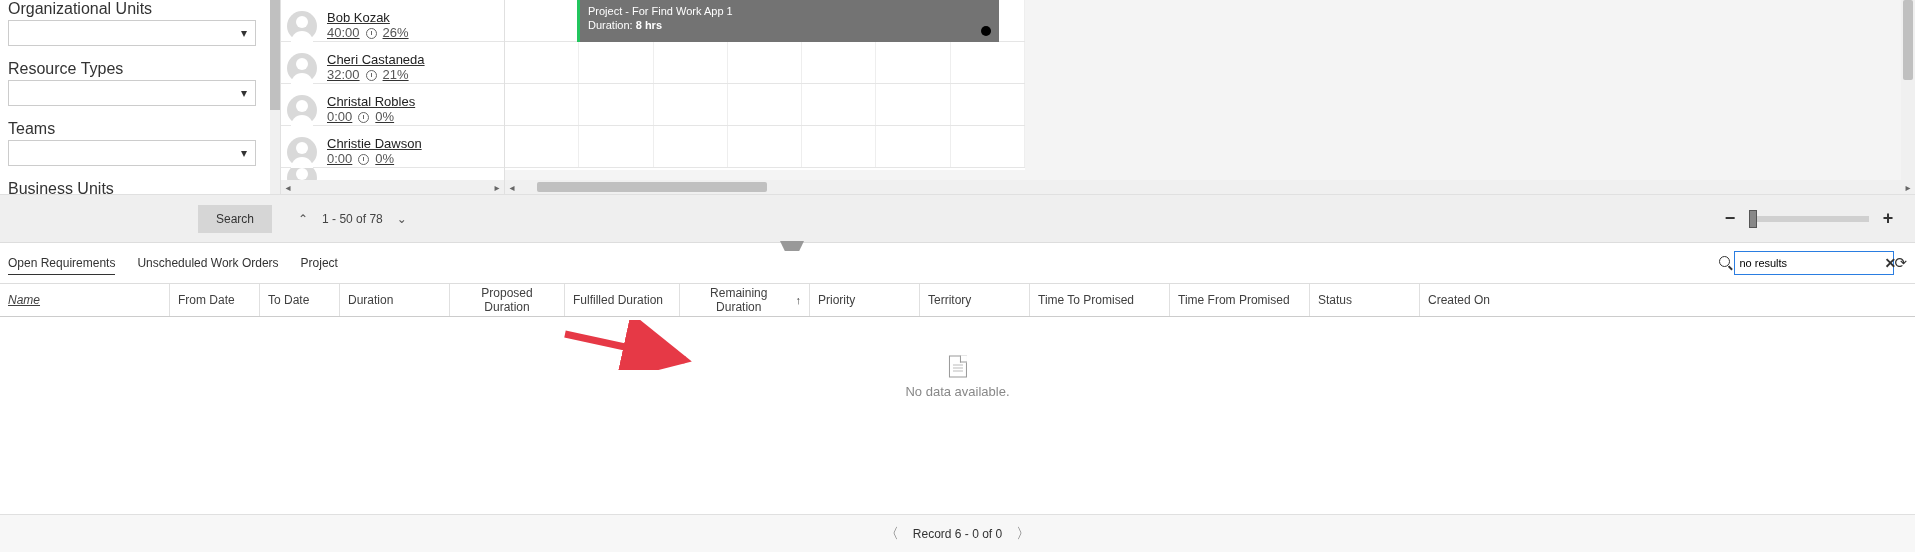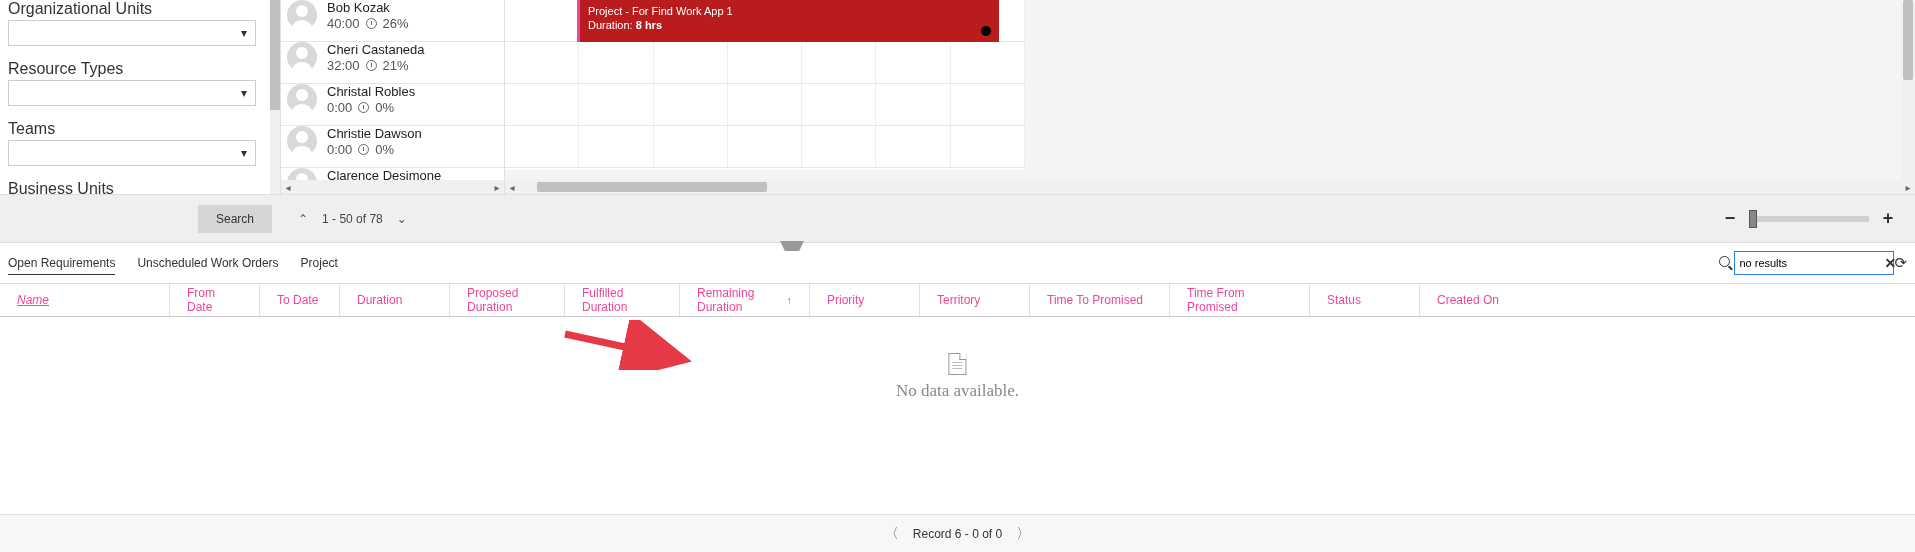--- a/index.html
+++ b/index.html
@@ -9,38 +9,38 @@
 
 .sidebar { width: 280px; padding: 0 10px 0 8px; background: #fff; position: relative; }
 .filter-group { margin-bottom: 14px; }
 .filter-label { font-size: 16px; color: #333; margin-bottom: 2px; display: block; }
 .filter-select { width: 248px; height: 26px; border: 1px solid #ccc; background: #fff; position: relative; }
 .filter-select .chev { position: absolute; right: 8px; top: 50%; transform: translateY(-50%); }
 .sidebar-scroll { position: absolute; right: 0; top: 0; bottom: 0; width: 10px; background: #f0f0f0; }
 .sidebar-thumb { position: absolute; right: 0; top: 0; width: 10px; height: 110px; background: #c0c0c0; }
 
 .resource-panel { width: 225px; background: #fff; border-left: 1px solid #e0e0e0; border-right: 1px solid #e0e0e0; position: relative; }
-.resource-row { display: flex; align-items: flex-start; height: 42px; border-bottom: 1px solid #e5e5e5; padding-left: 6px; }
+.resource-row { display: flex; align-items: flex-end; height: 42px; border-bottom: 1px solid #e5e5e5; padding-left: 6px; text-decoration: underline; }
 .avatar { width: 30px; height: 30px; border-radius: 50%; background: #d9d9d9; position: relative; margin-right: 10px; flex-shrink: 0; }
 .avatar::before { content:""; position:absolute; width:12px; height:12px; background:#fff; border-radius:50%; left:9px; top:5px; }
 .avatar::after { content:""; position:absolute; width:22px; height:12px; background:#fff; border-radius:12px 12px 0 0; left:4px; bottom:-2px; }
 .res-info { display:flex; flex-direction:column; line-height:1.2; }
 .res-name { font-size:13px; color:#222; }
 .res-meta { display:flex; align-items:center; gap:6px; font-size:13px; color:#555; }
 .clock-icon { display:inline-block; width:11px; height:11px; border:1px solid #666; border-radius:50%; position:relative; }
 .clock-icon::after { content:""; position:absolute; left:4px; top:2px; width:1px; height:4px; background:#666; }
 .res-scrollbar { position:absolute; bottom:0; left:0; right:0; height:14px; background:#f0f0f0; display:flex; align-items:center; }
 .res-scroll-arrow { width:14px; height:14px; display:flex; align-items:center; justify-content:center; color:#666; font-size:10px; }
 .res-scroll-track { flex:1; height:14px; background:#f0f0f0; position:relative; }
 
 .calendar-panel { flex:1; position:relative; background:#f4f4f4; overflow:hidden; }
 .cal-grid { position:absolute; left:0; top:0; height:170px; width:520px; background:#fff; }
 .cal-row { height:42px; border-bottom:1px solid #e5e5e5; display:flex; }
 .cal-cell { flex:1; border-right:1px solid #eee; }
-.booking-bar { position:absolute; left:72px; top:0; height:42px; width:422px; background:#b91c1c; border-left:3px solid #ec4899; color:#fff; font-size:11px; padding:4px 8px; line-height:1.3; }
+.booking-bar { position:absolute; left:72px; top:0; height:42px; width:422px; background:#737373; border-left:3px solid #22c55e; color:#fff; font-size:11px; padding:4px 8px; line-height:1.3; }
 .booking-bar .dot { position:absolute; right:8px; bottom:6px; width:10px; height:10px; background:#000; border-radius:50%; }
 .cal-hscroll { position:absolute; bottom:0; left:0; right:0; height:14px; background:#f0f0f0; display:flex; align-items:center; }
 .cal-thumb { position:absolute; left:18px; width:230px; top:2px; height:10px; background:#c0c0c0; border-radius:2px; }
 .cal-vscroll { position:absolute; right:0; top:0; bottom:14px; width:14px; background:#f0f0f0; }
 .cal-vthumb { position:absolute; right:2px; top:0; width:10px; height:80px; background:#c0c0c0; border-radius:2px; }
 
 .midbar { height: 48px; display:flex; align-items:center; background:#efefef; border-bottom: 1px solid #ddd; }
 .midbar-left { width:280px; height:100%; display:flex; align-items:center; justify-content:flex-end; padding-right:8px; }
 .search-btn { background:#d6d6d6; border:none; padding:7px 18px; font-size:12px; color:#333; cursor:pointer; }
 .pager-chunk { display:flex; align-items:center; gap:14px; padding-left:18px; color:#444; }
@@ -58,26 +58,26 @@
 .tabs-right { margin-left:auto; display:flex; align-items:center; }
 .search-icon { width:15px; height:15px; position:relative; }
 .search-icon::before { content:""; position:absolute; width:9px; height:9px; border:1.5px solid #333; border-radius:50%; left:0; top:0; }
 .search-icon::after { content:""; position:absolute; width:5px; height:1.5px; background:#333; transform:rotate(45deg); left:9px; top:11px; }
 .search-box { width:160px; height:24px; border:1px solid #2a7de1; display:flex; align-items:center; padding:0 4px; }
 .search-box input { flex:1; border:none; outline:none; font-size:11px; background:transparent; }
 .clear-x { font-size:14px; font-weight:bold; color:#333; cursor:pointer; padding:0 3px; }
 .refresh-icon { font-size:15px; color:#333; cursor:pointer; }
 
 .grid-header { display:flex; height:34px; border-top:1px solid #ddd; border-bottom:1px solid #ccc; background:#fff; align-items:center; }
-.gh-cell { border-right:1px solid #e0e0e0; height:100%; display:flex; align-items:center; padding:0 17px; font-size:12px; color:#ec4899; }
+.gh-cell { border-right:1px solid #e0e0e0; height:100%; display:flex; align-items:center; padding:0 8px; font-size:12px; color:#404040;text-align:center; }
 .gh-name { width:170px; text-decoration:underline; font-style:italic; }
 .gh-cell.sortable .sort-arr { margin-left:6px; font-size:11px; }
 
 .grid-body { height:120px; position:relative; }
-.no-data { position:absolute; left:50%; top:50%; transform:translate(-50%,-50%); text-align:right; color:#888; font-size:17px;font-family:Liberation Serif, serif; }
+.no-data { position:absolute; left:50%; top:50%; transform:translate(-50%,-50%); text-align:right; color:#888; font-size:13px; }
 .doc-icon { width:18px; height:22px; border:1.5px solid #999; margin:0 auto 6px; position:relative; }
 .doc-icon::before { content:""; position:absolute; right:-1px; top:-1px; width:6px; height:6px; background:#fff; border-left:1.5px solid #999; border-bottom:1.5px solid #999; }
 .doc-icon::after { content:""; position:absolute; left:3px; top:8px; width:10px; height:1px; background:#bbb; box-shadow: 0 3px 0 #bbb, 0 6px 0 #bbb; }
 
 .arrow-annot { position:absolute; left:560px; top:320px; width:140px; height:50px; pointer-events:none; z-index:20; }
 
 .pager-bar { height:38px; border-top:1px solid #e0e0e0; background:#f7f7f7; display:flex; align-items:center; justify-content:center; gap:14px; font-size:12px; color:#333; position:absolute; bottom:0; left:0; right:0; }
 .pager-bar .nav { color:#666; cursor:pointer; font-size:14px; }
 </style>
 </head>

